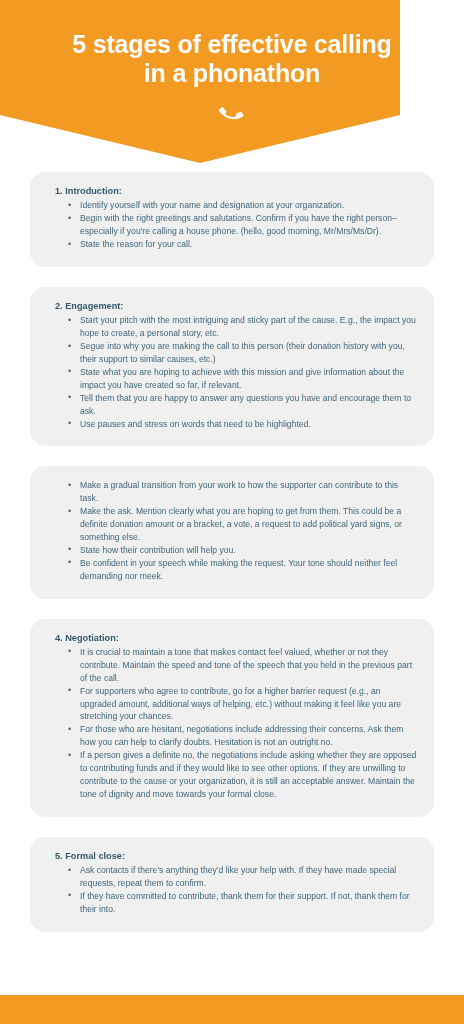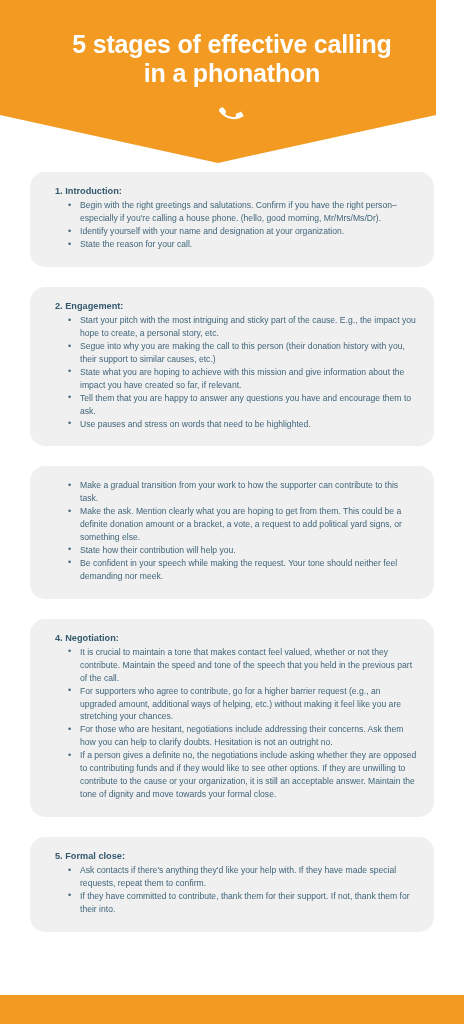--- a/index.html
+++ b/index.html
@@ -16,21 +16,21 @@
   .infographic {
     position: relative;
     width: 464px;
     height: 1024px;
     background: #ffffff;
   }
 
   
   .header {
     position: relative;
-    width: 436px;
+    width: 400px;
     height: 163px;
     background: #F29A22;
     -webkit-clip-path: polygon(0 0, 100% 0, 100% 70.5%, 50% 100%, 0 70.5%);
     clip-path: polygon(0 0, 100% 0, 100% 70.5%, 50% 100%, 0 70.5%);
     overflow: hidden;
   }
 
   .header-title {
     position: absolute;
     top: 30px;
@@ -130,22 +130,22 @@
         </g>
       </svg>
     </div>
   </div>
 
   <div class="stages">
 
     <div class="stage-card">
       <div class="stage-title">1. Introduction:</div>
       <ul class="stage-list">
+        <li>Identify yourself with your name and designation at your organization.</li>
         <li>Begin with the right greetings and salutations. Confirm if you have the right person– especially if you're calling a house phone. (hello, good morning, Mr/Mrs/Ms/Dr).</li>
-        <li>Identify yourself with your name and designation at your organization.</li>
         <li>State the reason for your call.</li>
       </ul>
     </div>
 
     <div class="stage-card">
       <div class="stage-title">2. Engagement:</div>
       <ul class="stage-list">
         <li>Start your pitch with the most intriguing and sticky part of the cause. E.g., the impact you hope to create, a personal story, etc.</li>
         <li>Segue into why you are making the call to this person (their donation history with you, their support to similar causes, etc.)</li>
         <li>State what you are hoping to achieve with this mission and give information about the impact you have created so far, if relevant.</li>

